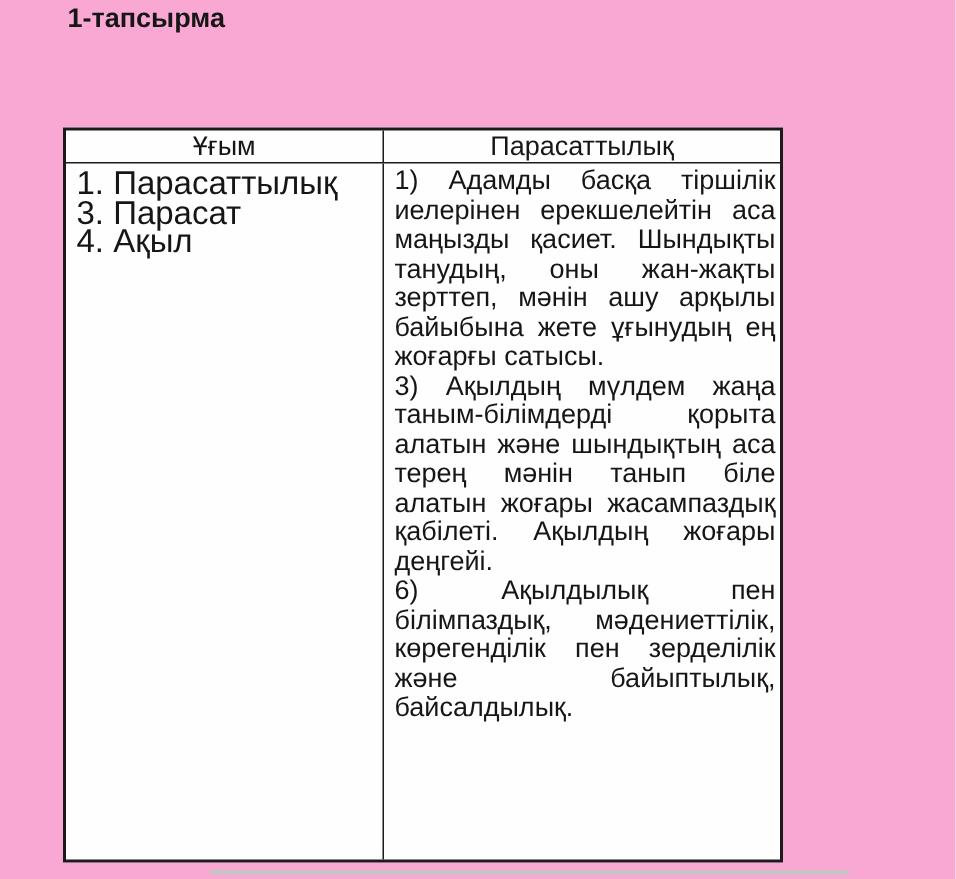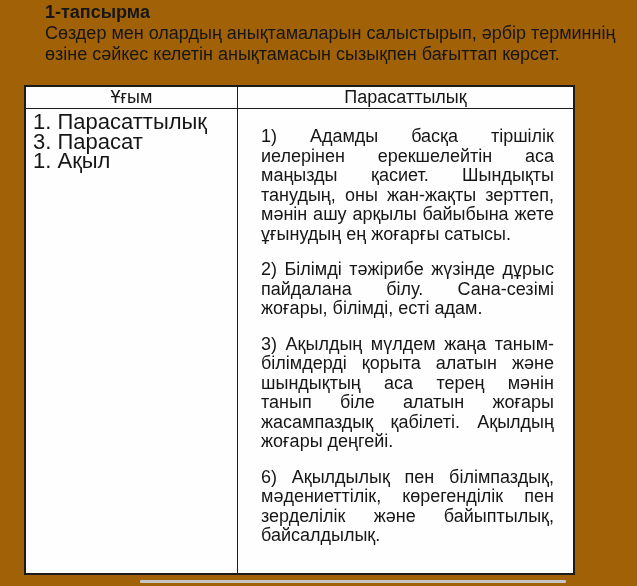--- a/index.html
+++ b/index.html
@@ -12,21 +12,21 @@
     height: 586px;
     position: relative;
     overflow: hidden;
     font-family: "Liberation Sans", sans-serif;
     color: #161616;
     -webkit-font-smoothing: antialiased;
   }
   .page {
     position: absolute;
     inset: 0;
-    background: #a16207;
+    background: #f9a8d4;
   }
   .doc-title {
     position: absolute;
     left: 45px;
     top: 2px;
     font-size: 18px;
     font-weight: bold;
     line-height: 21px;
     white-space: nowrap;
   }
@@ -34,23 +34,23 @@
     position: absolute;
     left: 45px;
     top: 23px;
     width: 588px;
     font-size: 18px;
     line-height: 21px;
     text-align: left;
   }
   .match-table {
     position: absolute;
-    left: 24px;
+    left: 42px;
     top: 85px;
-    width: 551px;
+    width: 480px;
     height: 490px;
     box-sizing: border-box;
     border: 2px solid #1b1b1b;
     display: flex;
     flex-direction: column;
     background: #fefefe;
   }
   .header-row {
     display: flex;
     flex: 0 0 auto;
@@ -84,61 +84,59 @@
   }
   .term-item {
     white-space: nowrap;
   }
   .defs-cell {
     padding: 2px 3px 0 7px;
     font-size: 18px;
     line-height: 19.5px;
   }
   .definition {
-    margin: 16px;
+    margin: 0;
     text-align: justify;
     text-justify: inter-word;
   }
   .scan-artifact-line {
     position: absolute;
     left: 140px;
     top: 580px;
     width: 426px;
     height: 3px;
     background: #c6c6c6;
     border-radius: 1px;
   }
 </style>
 </head>
 <body>
 
 <div class="page">
 
   <div class="doc-title">1-тапсырма</div>
 
-  <div class="instruction">Сөздер мен олардың анықтамаларын салыстырып, әрбір терминнің өзіне сәйкес келетін анықтамасын сызықпен бағыттап көрсет.</div>
 
   <div class="match-table">
 
     <div class="header-row">
       <div class="header-cell col-terms">Ұғым</div>
       <div class="header-cell col-defs">Парасаттылық</div>
     </div>
 
     <div class="body-row">
 
       <div class="terms-cell col-terms">
         <div class="term-item">1. Парасаттылық</div>
         <div class="term-item">3. Парасат</div>
-        <div class="term-item">1. Ақыл</div>
+        <div class="term-item">4. Ақыл</div>
       </div>
 
       <div class="defs-cell col-defs">
         <p class="definition">1) Адамды басқа тіршілік иелерінен ерекшелейтін аса маңызды қасиет. Шындықты танудың, оны жан-жақты зерттеп, мәнін ашу арқылы байыбына жете ұғынудың ең жоғарғы сатысы.</p>
-        <p class="definition">2) Білімді тәжірибе жүзінде дұрыс пайдалана білу. Сана-сезімі жоғары, білімді, есті адам.</p>
         <p class="definition">3) Ақылдың мүлдем жаңа таным-білімдерді қорыта алатын және шындықтың аса терең мәнін танып біле алатын жоғары жасампаздық қабілеті. Ақылдың жоғары деңгейі.</p>
         <p class="definition">6) Ақылдылық пен білімпаздық, мәдениеттілік, көрегенділік пен зерделілік және байыптылық, байсалдылық.</p>
       </div>
 
     </div>
   </div>
 
   <div class="scan-artifact-line"></div>
 
 </div>

